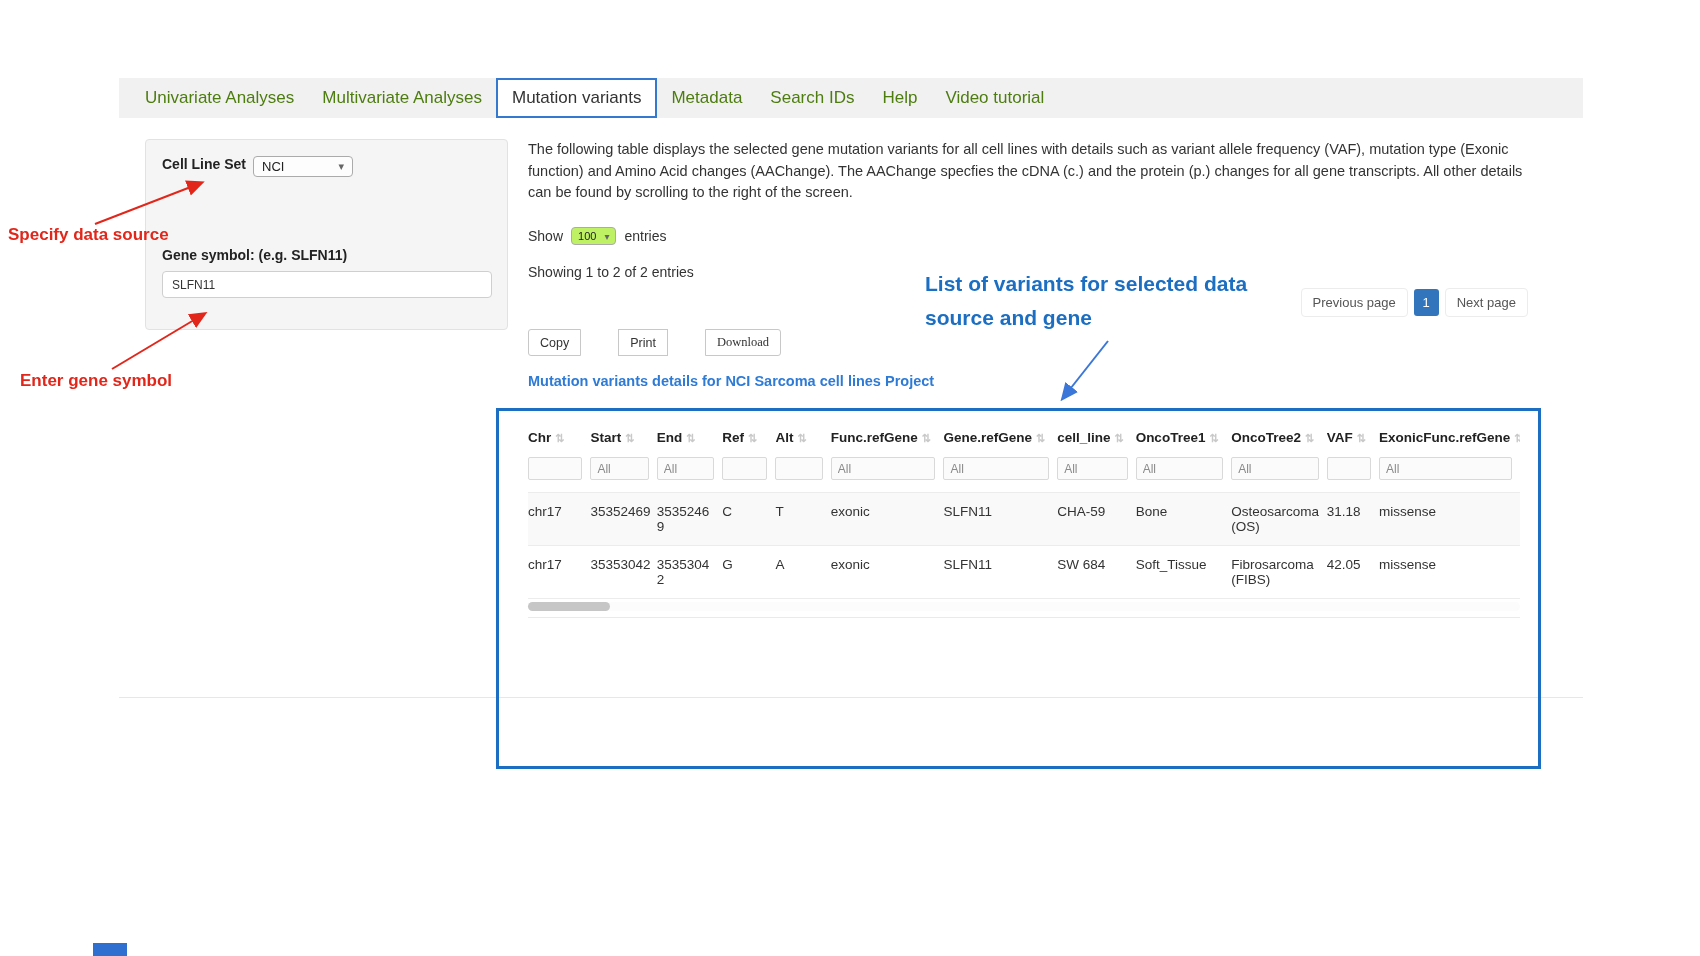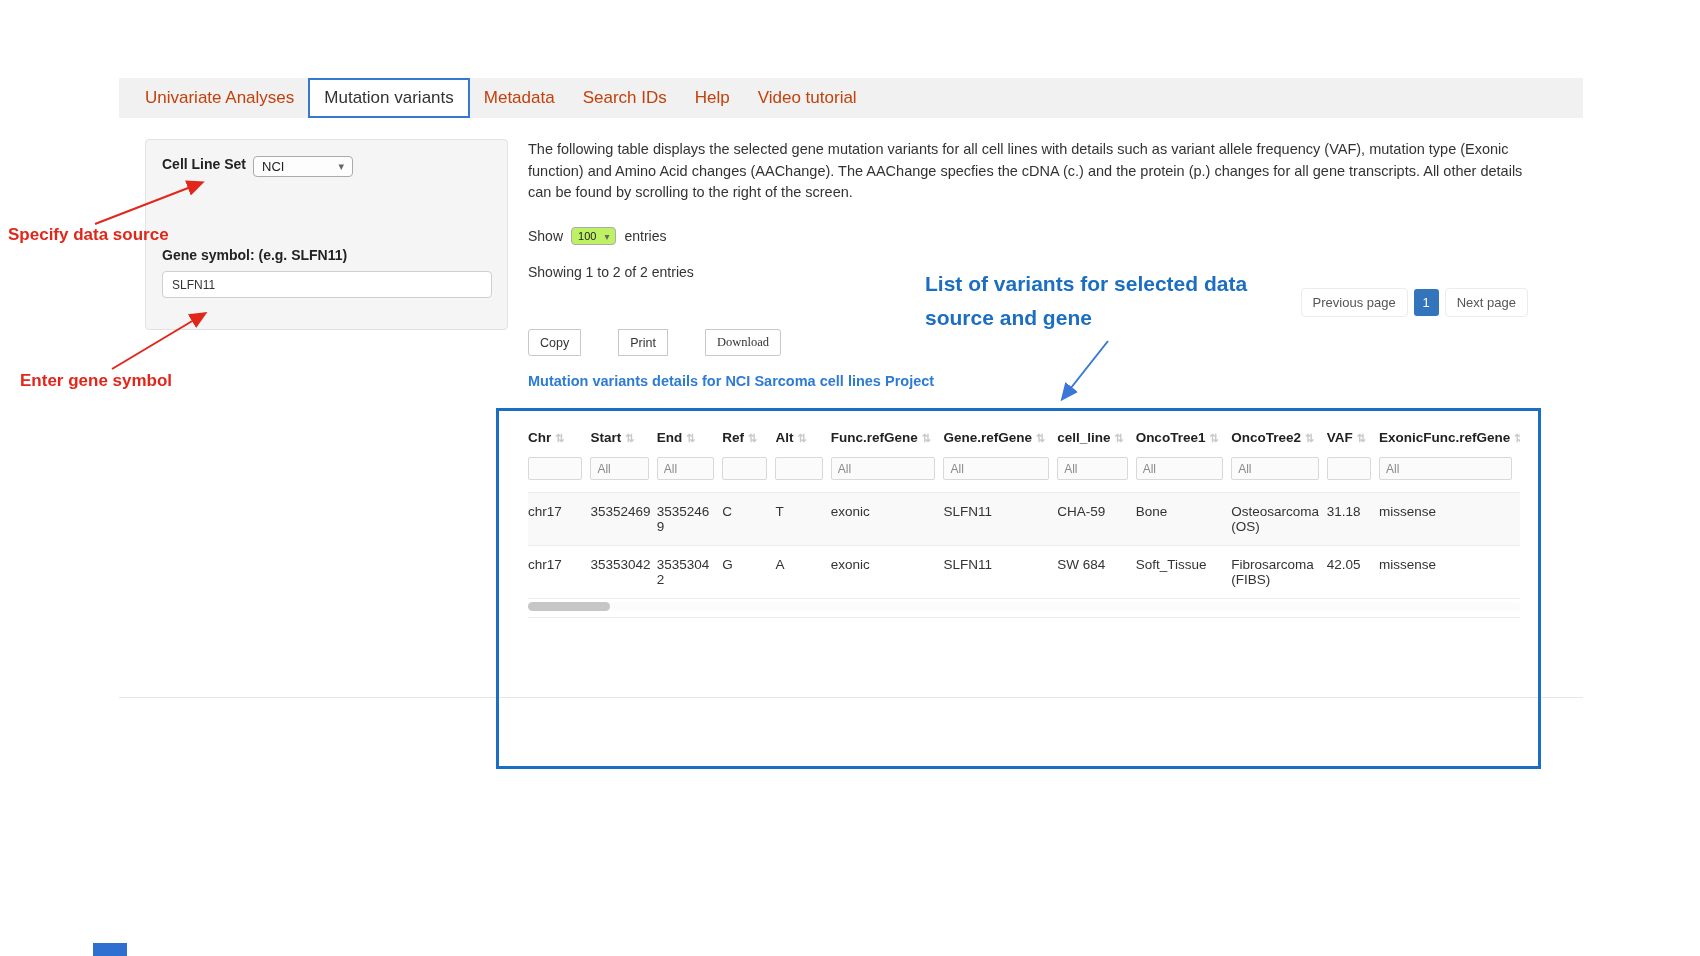--- a/index.html
+++ b/index.html
@@ -9,21 +9,21 @@
     font-family:"Liberation Sans", sans-serif; color:#333;
   }
 
   
   .navbar {
     position:absolute; left:119px; top:78px; width:1464px; height:40px;
     background:#f1f1f1; display:flex; align-items:stretch; padding-left:12px;
   }
   .nav-tab {
     display:flex; align-items:center; padding:0 14px;
-    font-size:17px; color:#c2410c; cursor:pointer; white-space:nowrap;
+    font-size:17px; color:#4d7c0f; cursor:pointer; white-space:nowrap;
   }
   .nav-tab.active {
     background:#ffffff; border:2px solid #3279cf; color:#333;
   }
 
   
   .sidebar {
     position:absolute; left:145px; top:139px; width:363px; height:191px;
     background:#f5f5f5; border:1px solid #e2e2e2; border-radius:4px;
     padding:16px;
@@ -145,20 +145,21 @@
     background:#2f6fd0;
   }
 </style>
 </head>
 <body>
 
 <div class="page">
 
   <div class="navbar">
       <div class="nav-tab">Univariate Analyses</div>
+      <div class="nav-tab">Multivariate Analyses</div>
       <div class="nav-tab active">Mutation variants</div>
       <div class="nav-tab">Metadata</div>
       <div class="nav-tab">Search IDs</div>
       <div class="nav-tab">Help</div>
       <div class="nav-tab">Video tutorial</div>
     </div>
 
   <div class="sidebar">
     <div class="inline-row">
       <span class="field-label">Cell Line Set</span>

